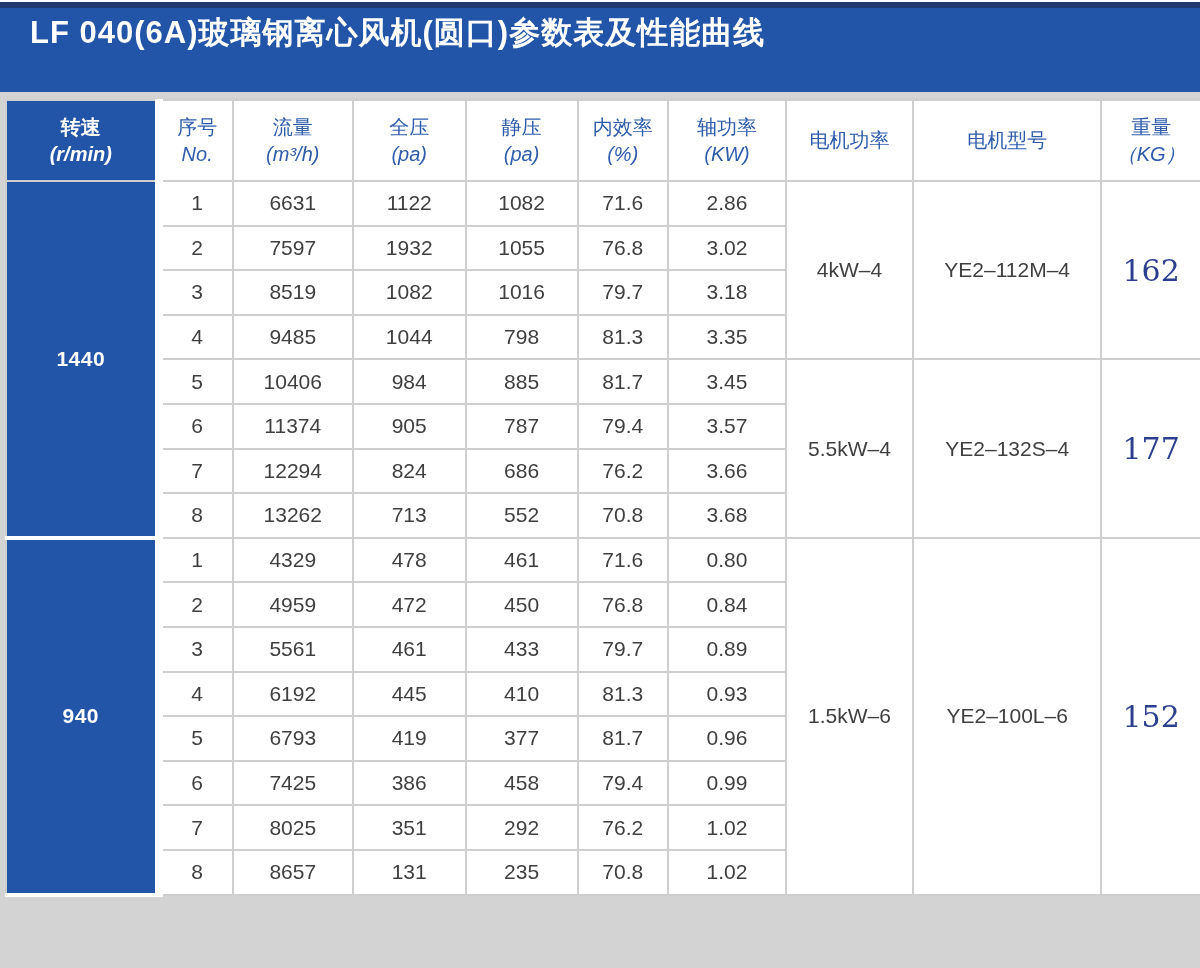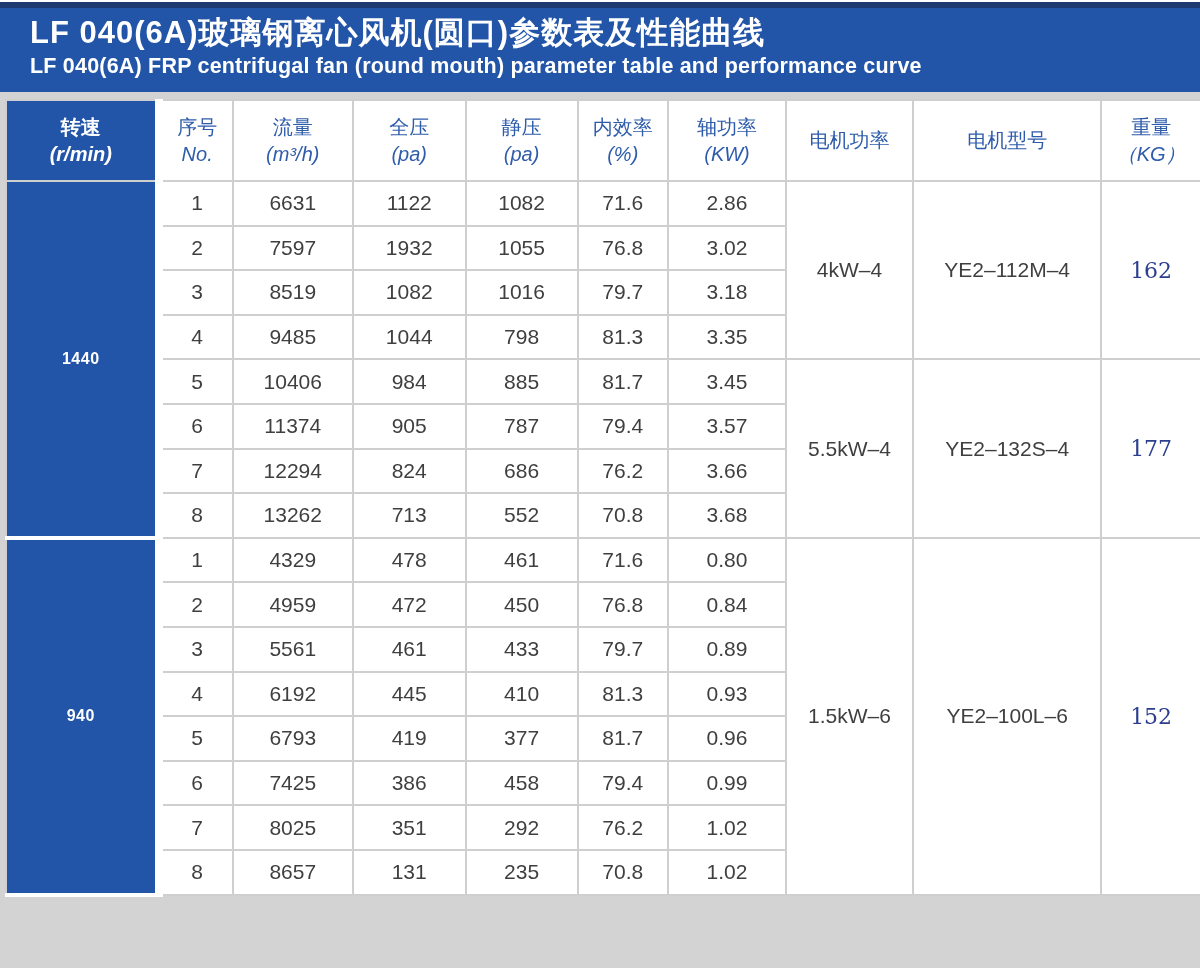--- a/index.html
+++ b/index.html
@@ -22,37 +22,36 @@
 
   thead th { height:81px; color:#2e5cab; font-size:20px; font-weight:500; }
   thead th .h-zh { line-height:27px; }
   thead th .h-sub { line-height:27px;font-style:italic; }
 
   .col-speed { background:#2254a7 !important; color:#ffffff !important;
     font-weight:bold; border-right:8px solid #ffffff !important; }
   thead .col-speed { font-size:20px; }
 
   tbody td { height:44.6px; color:#3f3f3f; font-size:21px; }
-  tbody td.speed-cell { font-size:16px; letter-spacing:0.5px;
+  tbody td.speed-cell { font-size:21px; letter-spacing:0.5px;
     border-top:4px solid #ffffff; border-bottom:4px solid #ffffff;text-align:center; }
   tbody tr:first-child td.speed-cell { border-top:2px solid #cfcfcf; }
   tbody td.motor-weight { color:#2c3f8e; font-family:"DejaVu Serif","Liberation Serif",serif;
-    font-size:22px; }
+    font-size:30px; }
 
   .bottom-strip { height:13px; background:#d3d3d3; }
 </style>
 </head>
 <body>
 
 <div class="top-white"></div>
 <div class="top-strip"></div>
 
 <header class="title-bar">
   <div class="title-zh">LF 040(6A)玻璃钢离心风机(圆口)参数表及性能曲线</div>
-  <div class="title-en">LF 040(6A) FRP centrifugal fan (round mouth) parameter table and performance curve</div>
 </header>
 
 <div class="gap"></div>
 
 <table>
   <colgroup>
     <col style="width:150px">
       <col style="width:73px">
       <col style="width:118px">
     <col style="width:111px">

